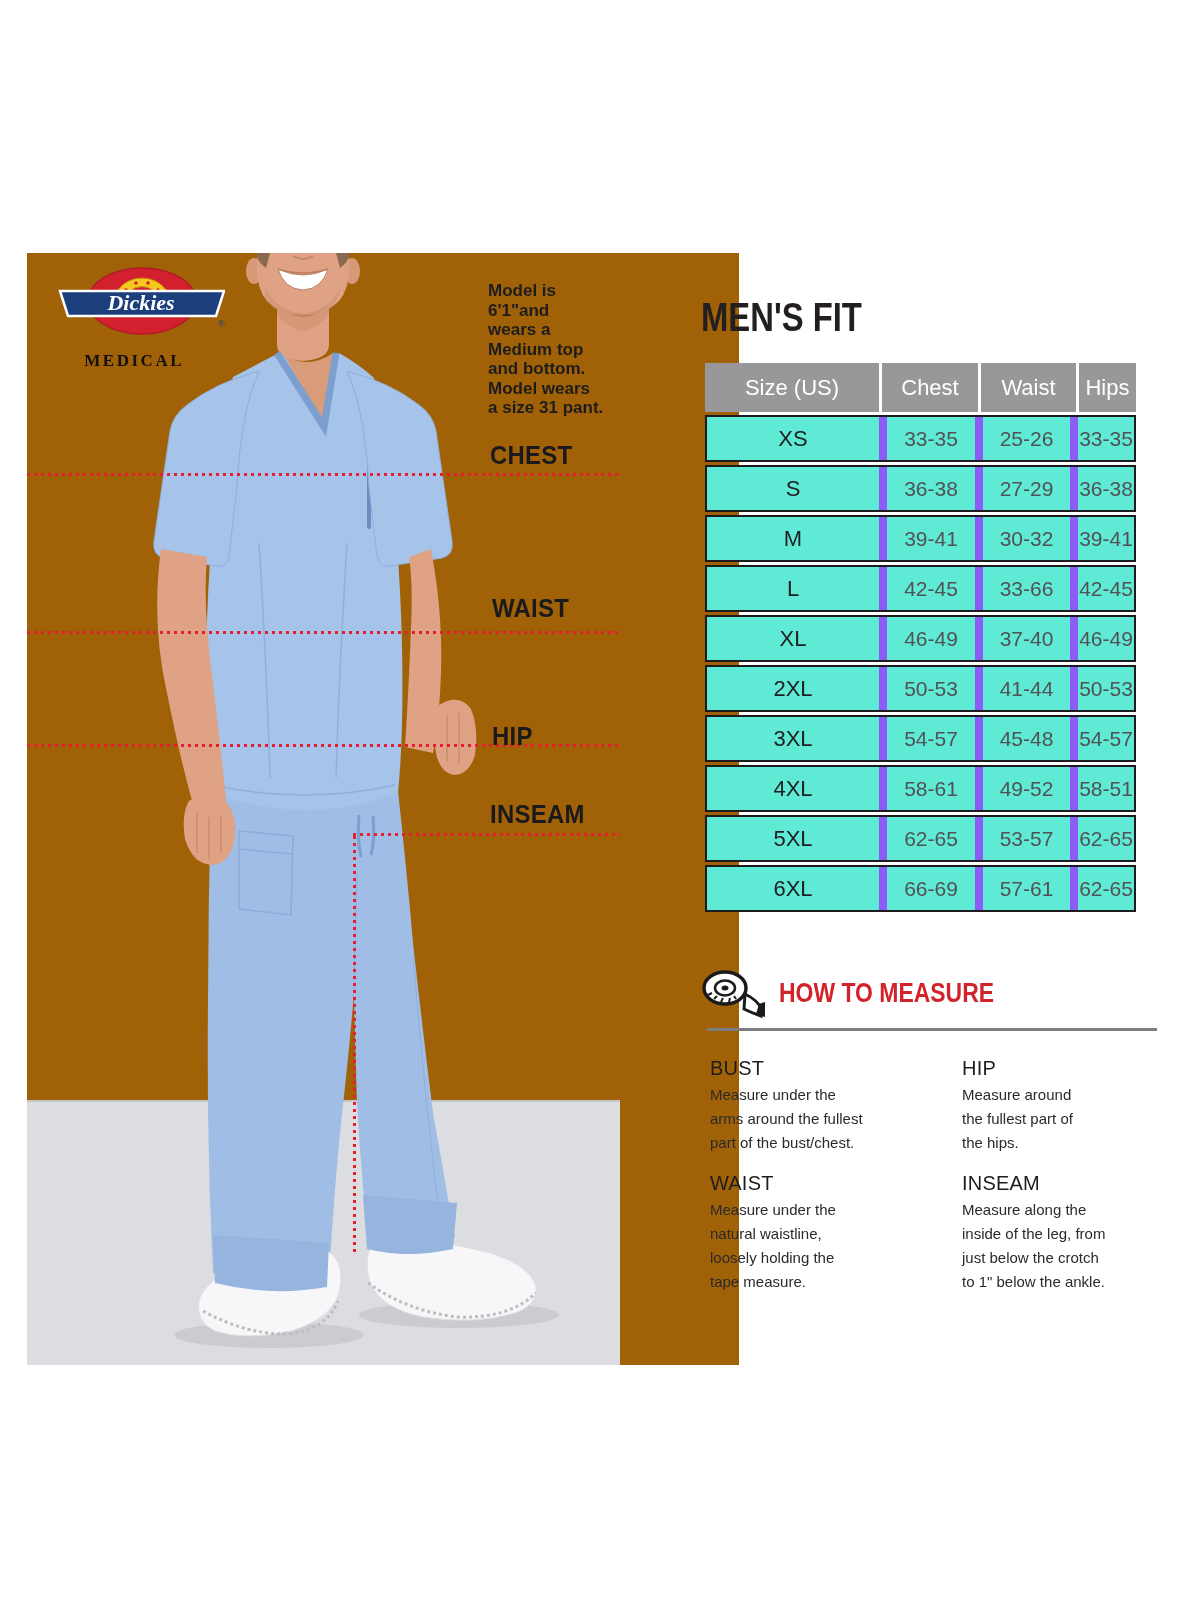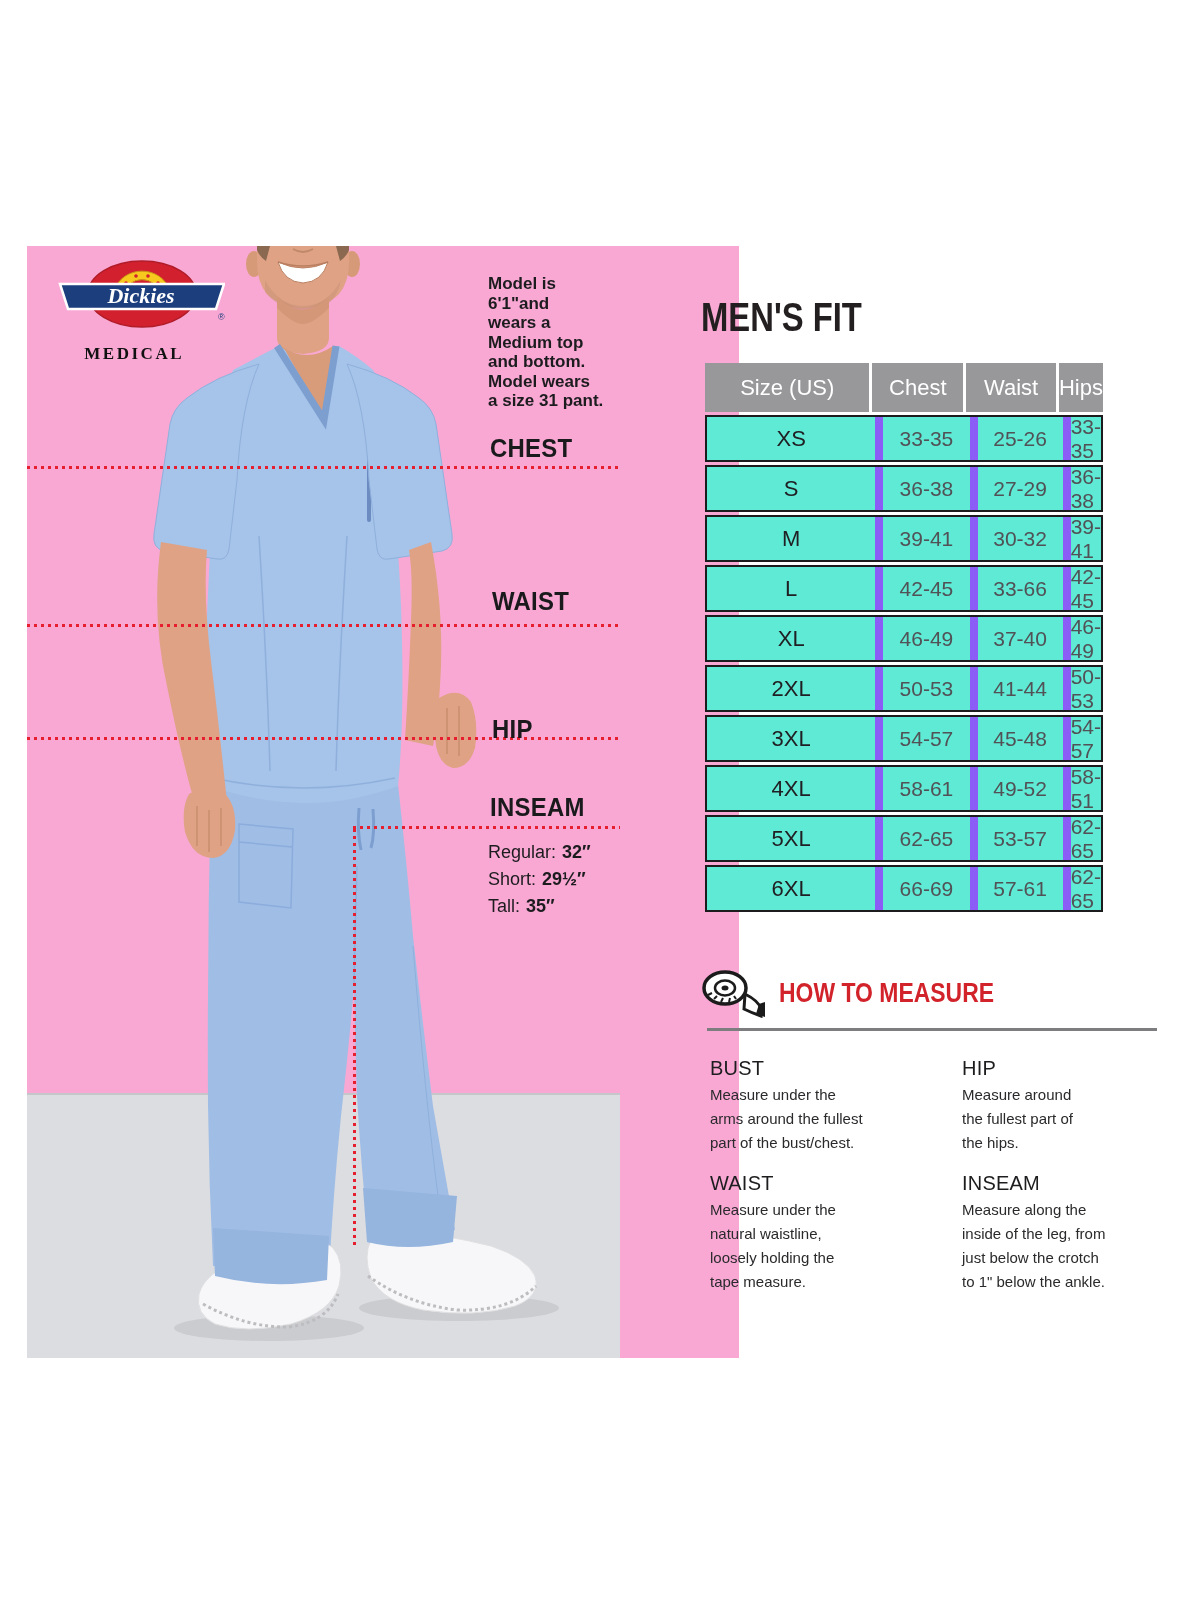--- a/index.html
+++ b/index.html
@@ -4,21 +4,21 @@
 <style>
   html,body{margin:0;padding:0;}
   body{
     width:1200px;height:1600px;position:relative;background:#ffffff;
     font-family:"Liberation Sans",sans-serif;color:#1d1d1f;overflow:hidden;
   }
   .abs{position:absolute;}
   .pre{white-space:pre-line;}
 
   
-  #photo{left:27px;top:246px;width:712px;height:1112px;background:#f9a8d4;overflow:hidden;}
+  #photo{left:27px;top:253px;width:712px;height:1112px;background:#a16207;overflow:hidden;}
   #figure-svg{position:absolute;left:0;top:0;}
 
   
   #brand{left:28px;top:4px;width:170px;}
   #medical{position:absolute;left:5px;top:94px;width:124px;text-align:right;
     font-family:"Liberation Serif",serif;font-weight:bold;font-size:17px;letter-spacing:2.5px;color:#111;}
 
   
   #model-note{left:461px;top:28px;font-size:17px;font-weight:bold;line-height:19.5px;color:#1c1c1e;}
   .measure-label{font-weight:bold;font-size:26px;color:#1a1a1c;transform:scaleX(0.92);transform-origin:left top;letter-spacing:0.3px;}
@@ -35,21 +35,21 @@
   #line-chest{left:0;top:220px;width:593px;}
   #line-waist{left:0;top:378px;width:593px;}
   #line-hip{left:0;top:491px;width:593px;}
   #line-inseam{left:326px;top:580px;width:267px;}
   #line-inseam-v{left:326px;top:583px;height:420px;}
 
   
   #mens-fit-title{left:701px;top:295px;font-size:40px;font-weight:bold;color:#231f20;
     transform:scaleX(0.82);transform-origin:left top;letter-spacing:0px;}
 
-  #size-table{left:705px;top:363px;width:398px;}
+  #size-table{left:705px;top:363px;width:431px;}
   .thead{display:flex;height:49px;background:#98989b;color:#fff;font-size:22px;}
   .thead .hcell{display:flex;align-items:center;justify-content:center;}
   .thead .hcell + .hcell{border-left:3px solid #fff;}
   .h0{width:174px;} .h1{width:96px;} .h2{width:95px;} .h3{width:90px;flex:1;}
   .trow{display:flex;height:47px;margin-top:3px;border:2px solid #1c1c1e;box-sizing:border-box;background:#5eead4;}
   .trow .cell{display:flex;align-items:center;justify-content:center;box-sizing:border-box;}
   .trow .cell + .cell{border-left:8px solid #8b5cf6;}
   .c0{width:172px;font-size:22px;color:#202024;}
   .c1{width:96px;} .c2{width:95px;} .c3{flex:1;}
   .val{font-size:21px;color:#515156;}
@@ -167,31 +167,20 @@
   <div class="abs dotline-h" id="line-waist"></div>
   <div class="abs dotline-h" id="line-hip"></div>
   <div class="abs dotline-h" id="line-inseam"></div>
   <div class="abs dotline-v" id="line-inseam-v"></div>
 
   <div class="abs measure-label" id="label-chest">CHEST</div>
   <div class="abs measure-label" id="label-waist">WAIST</div>
   <div class="abs measure-label" id="label-hip">HIP</div>
   <div class="abs measure-label" id="label-inseam">INSEAM</div>
 
-  <div class="abs" id="inseam-options">
-    <div>
-      <span class="opt-label">Regular:</span><span class="opt-value">32″</span>
-    </div>
-    <div>
-      <span class="opt-label">Short:</span><span class="opt-value">29½″</span>
-    </div>
-    <div>
-      <span class="opt-label">Tall:</span><span class="opt-value">35″</span>
-    </div>
-  </div>
 </div>
 
 <div class="abs" id="mens-fit-title">MEN'S FIT</div>
 
 <div class="abs" id="size-table">
   <div class="thead">
     <div class="hcell h0">Size (US)</div>
     <div class="hcell h1">Chest</div>
     <div class="hcell h2">Waist</div>
     <div class="hcell h3">Hips</div>

